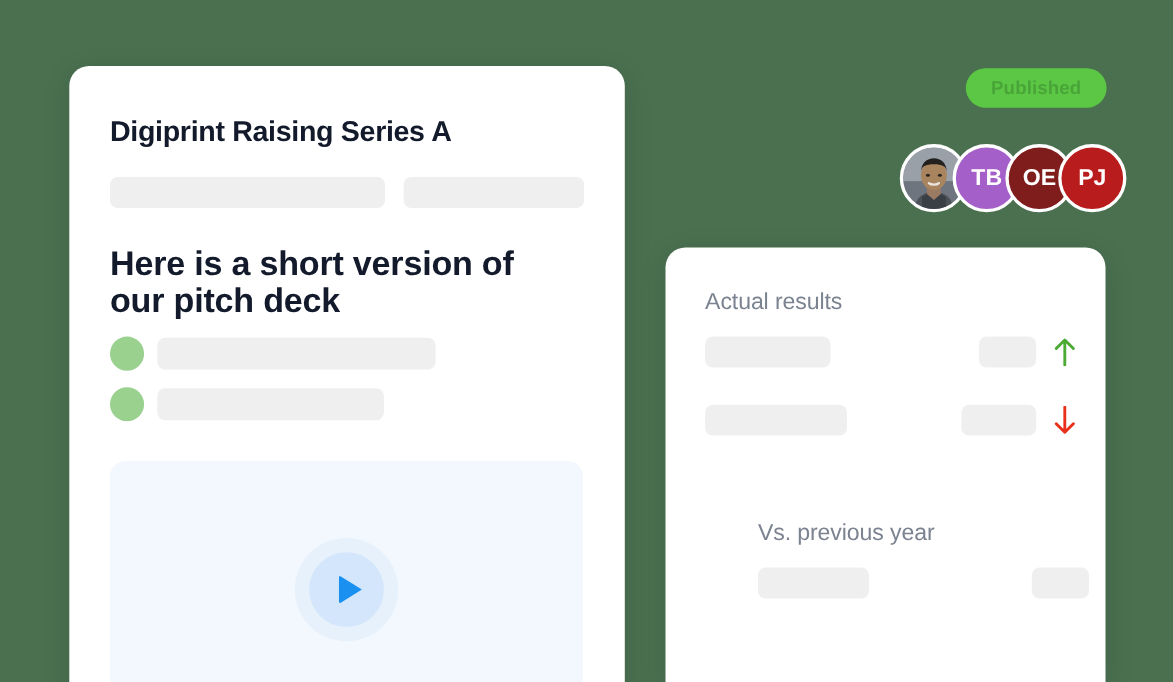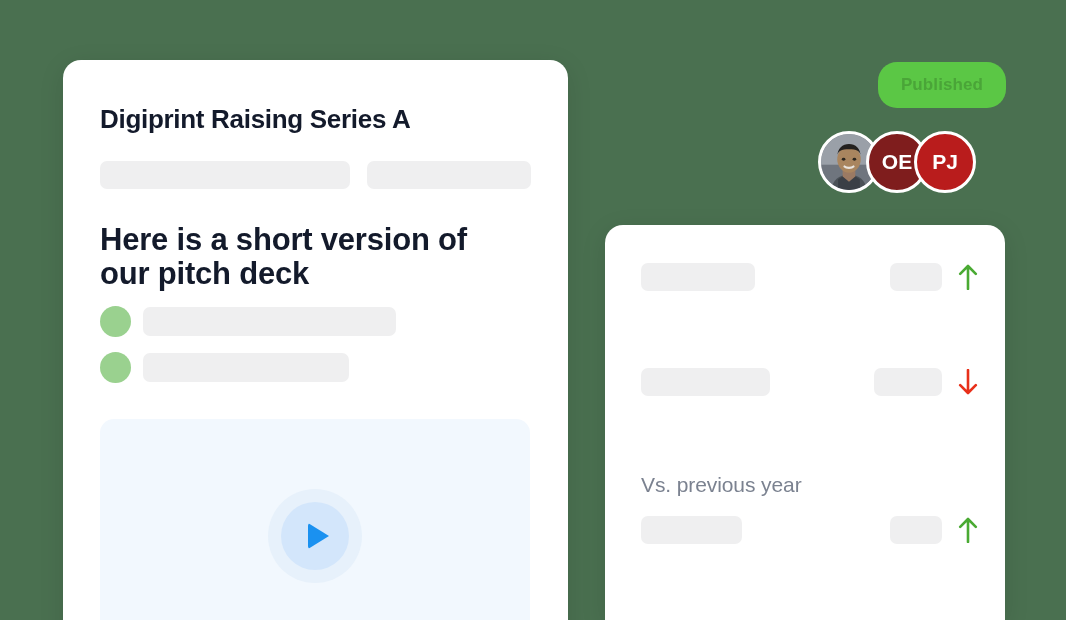--- a/index.html
+++ b/index.html
@@ -128,21 +128,21 @@
     margin-left: 6px;
     border-radius: 3px;
   }
 
   
   .published-badge {
     position: absolute;
     left: 878px;
     top: 62px;
     width: 128px;
-    height: 46px;
+    height: 36px;
     border-radius: 19px;
     background: #5bc council;
     background: #5bc745;
     display: flex;
     align-items: center;
     justify-content: center;
     font-size: 17px;
     font-weight: bold;
     color: #4aa538;
     letter-spacing: 0.1px;
@@ -187,21 +187,21 @@
     width: 400px;
     height: 395px;
     background: #ffffff;
     border-radius: 18px 18px 0 0;
     box-shadow: 0 6px 26px rgba(0,0,0,0.10);
     overflow: hidden;
   }
   .result-group { position: absolute; left: 36px; width: 340px; }
   .result-group-0 { top: 38px; }
   .result-group-1 { top: 143px; }
-  .result-group-2 { top: 248px; }
+  .result-group-2 { top: 248px; margin-left: 48px; }
 
   .result-label {
     font-size: 21px;
     color: #7b8290;
     letter-spacing: -0.1px;
     margin-bottom: 19px;
   }
   .result-row {
     display: flex;
     align-items: center;
@@ -276,31 +276,35 @@
           <path d="M24 40h14v9a7 7 0 0 1-14 0z" fill="#9b7a63"></path>
           <ellipse cx="31" cy="28" rx="13" ry="15" fill="#a9855f"></ellipse>
           <path d="M18 25c0-9 6-14 13-14s13 5 13 14c0-6-5-8-13-8s-13 2-13 8z" fill="#23211f"></path>
           <ellipse cx="25" cy="28" rx="2" ry="1.6" fill="#2b2620"></ellipse>
           <ellipse cx="37" cy="28" rx="2" ry="1.6" fill="#2b2620"></ellipse>
           <path d="M26 36c2 2 8 2 10 0" stroke="#e9e4de" stroke-width="2.4" fill="none" stroke-linecap="round"></path>
           <path d="M24 47l7 6 7-6 5 3v12H19V50z" fill="#3a3f46"></path>
         </g>
       </svg>
     </div>
+    <div class="avatar" style="background:#a45fc8">
+      <span>TB</span>
+    </div>
     <div class="avatar" style="background:#7f1d1d">
       <span>OE</span>
     </div>
     <div class="avatar" style="background:#b91c1c">
       <span>PJ</span>
     </div>
   </div>
 
   <div class="results-card">
 
     <div class="result-group result-group-0">
+      <div class="result-label">Actual results</div>
       <div class="result-row">
         <div class="result-bar" style="width:114px"></div>
         <div class="result-bar-small" style="width:52px"></div>
         <div class="result-arrow">
           <svg width="20" height="26" viewBox="0 0 20 26" xmlns="http://www.w3.org/2000/svg">
             <path d="M10 25V3M10 2L2.2 9.8M10 2l7.8 7.8" stroke="#4aaa33" stroke-width="2.6" fill="none" stroke-linecap="round" stroke-linejoin="round"></path>
           </svg>
         </div>
       </div>
     </div>

